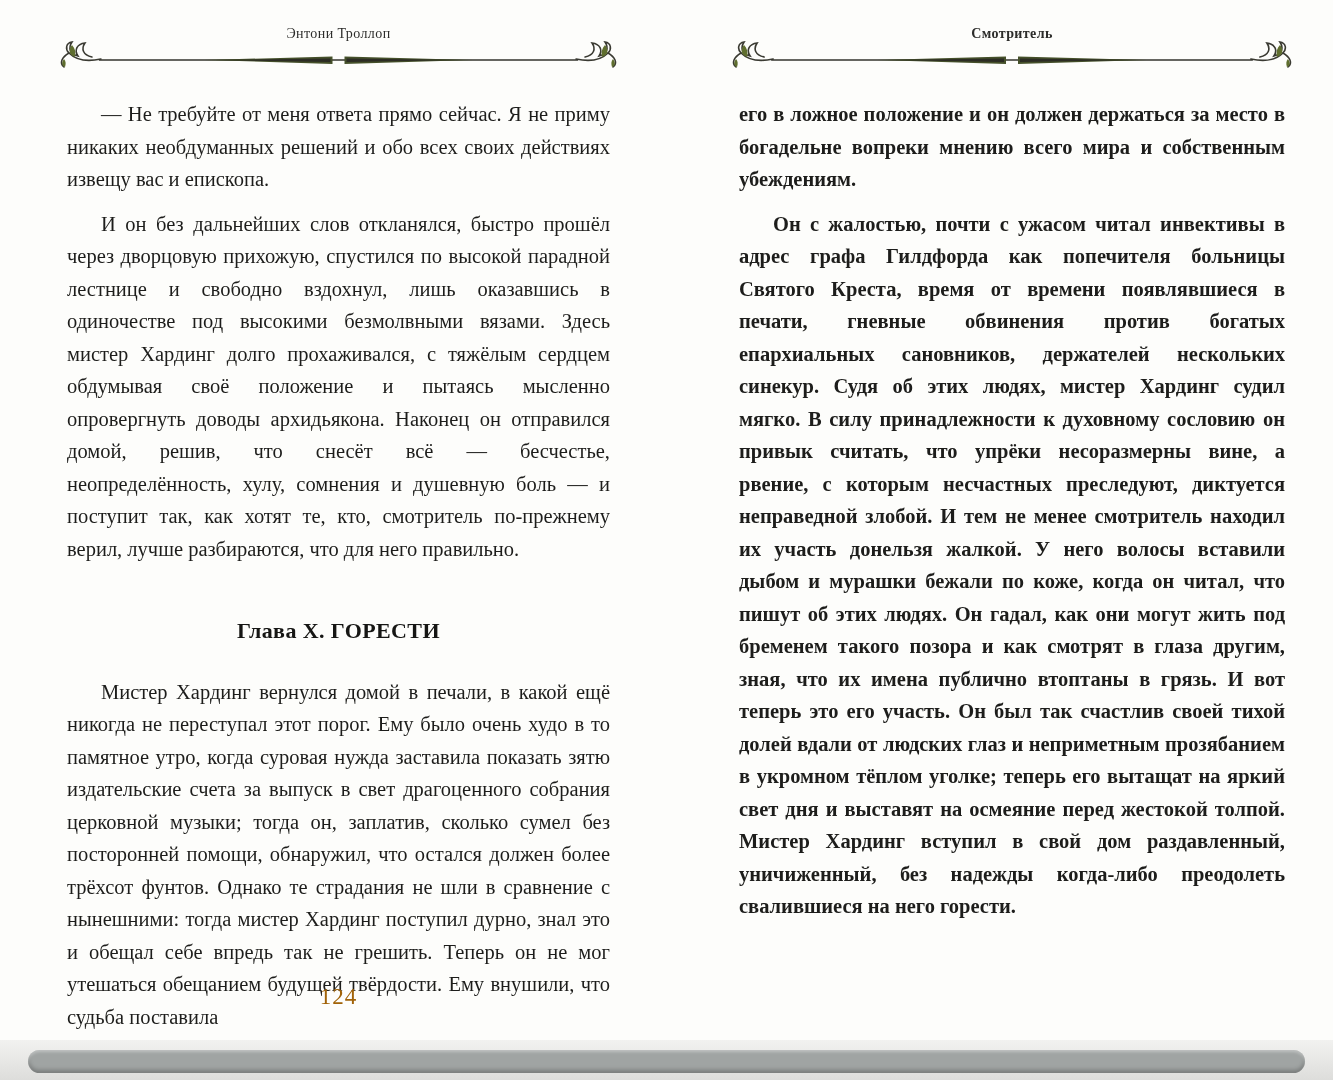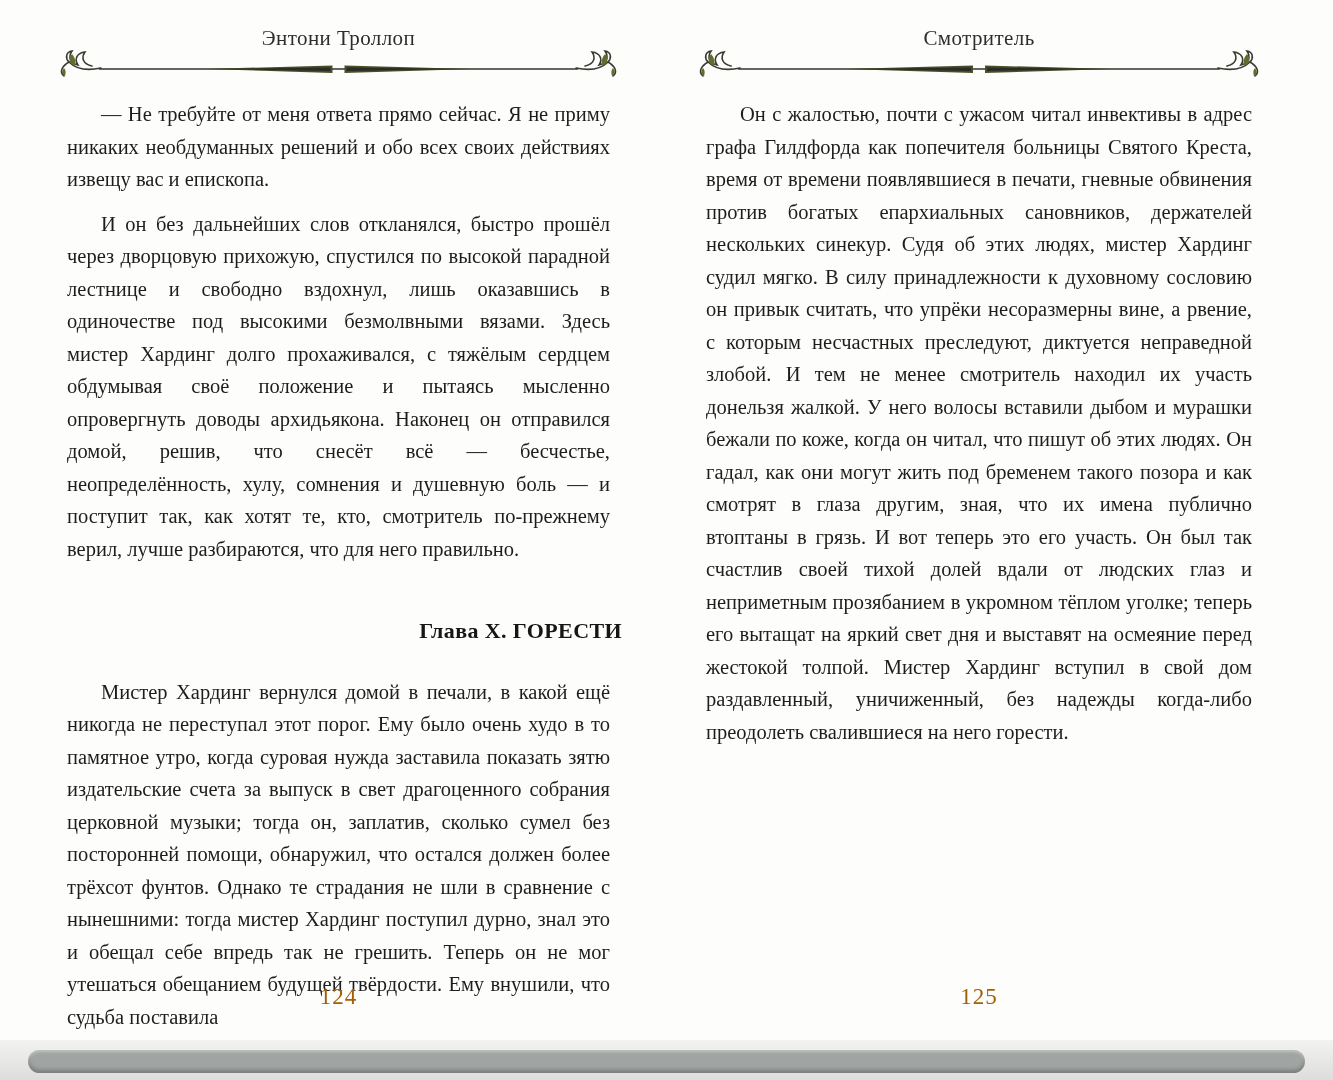--- a/index.html
+++ b/index.html
@@ -8,42 +8,42 @@
     background:#fdfdfb;
     font-family:"Liberation Serif", serif;
     color:#1f1f1f;
     overflow:hidden;
     position:relative;
   }
   .spread { position:absolute; inset:0; }
 
   .page { position:absolute; top:26px; height:1002px; }
   .page.left  { left:55px;  width:567px; }
-  .page.right { left:694px; width:570px; }
+  .page.right { left:727px; width:570px;font-weight:bold; }
 
   .page-header { position:relative; height:60px; margin-bottom:8px; }
   .running-title {
     text-align:center;
-    font-size:21px;
+    font-size:14px;
     letter-spacing:0.4px;
     color:#2d2d2b;
   }
   svg.head-rule { display:block; width:100%; height:30px; margin-top:-3px; }
 
   .body-text {
     font-size:20.5px;
     line-height:32.5px;
     text-align:justify;
     color:#1d1d1b;
   }
   .body-text p { margin:12px; text-indent:34px; }
   .body-text p.no-indent { text-indent:0; }
 
   .chapter-heading {
-    text-align:right;
+    text-align:center;
     font-size:22px;
     font-weight:bold;
     letter-spacing:0.4px;
     margin:50px 0 28px 0;
     color:#161614;
   }
 
   .folio {
     position:absolute;
     bottom:18px; left:0; width:100%;
@@ -126,23 +126,23 @@
         </g>
         <line x1="44" y1="21" x2="524" y2="21" stroke="#33332c" stroke-width="1.4"></line>
         <polygon points="150,21 278,17.5 278,25" fill="#45502a"></polygon>
         <polygon points="418,21 290,17.5 290,25" fill="#45502a"></polygon>
         <polygon points="160,21 276,19.5 276,23" fill="#2c2c24"></polygon>
         <polygon points="408,21 292,19.5 292,23" fill="#2c2c24"></polygon>
       </svg>
     </div>
 
     <div class="body-text">
+      <p class="no-indent">его в ложное положение и он должен держаться за место в богадельне вопреки мнению всего мира и собственным убеждениям.</p>
       <p>Он с жалостью, почти с ужасом читал инвективы в адрес графа Гилдфорда как попечителя больницы Святого Креста, время от времени появлявшиеся в печати, гневные обвинения против богатых епархиальных сановников, держателей нескольких синекур. Судя об этих людях, мистер Хардинг судил мягко. В силу принадлежности к духовному сословию он привык считать, что упрёки несоразмерны вине, а рвение, с которым несчастных преследуют, диктуется неправедной злобой. И тем не менее смотритель находил их участь донельзя жалкой. У него волосы вставили дыбом и мурашки бежали по коже, когда он читал, что пишут об этих людях. Он гадал, как они могут жить под бременем такого позора и как смотрят в глаза другим, зная, что их имена публично втоптаны в грязь. И вот теперь это его участь. Он был так счастлив своей тихой долей вдали от людских глаз и неприметным прозябанием в укромном тёплом уголке; теперь его вытащат на яркий свет дня и выставят на осмеяние перед жестокой толпой. Мистер Хардинг вступил в свой дом раздавленный, уничиженный, без надежды когда-либо преодолеть свалившиеся на него горести.</p>
     </div>
 
-    <div class="folio">125</div>
   </section>
 
   <div class="scan-bottom">
     <div class="scan-bar"></div>
   </div>
 
 </div>
 
 </body></html>

